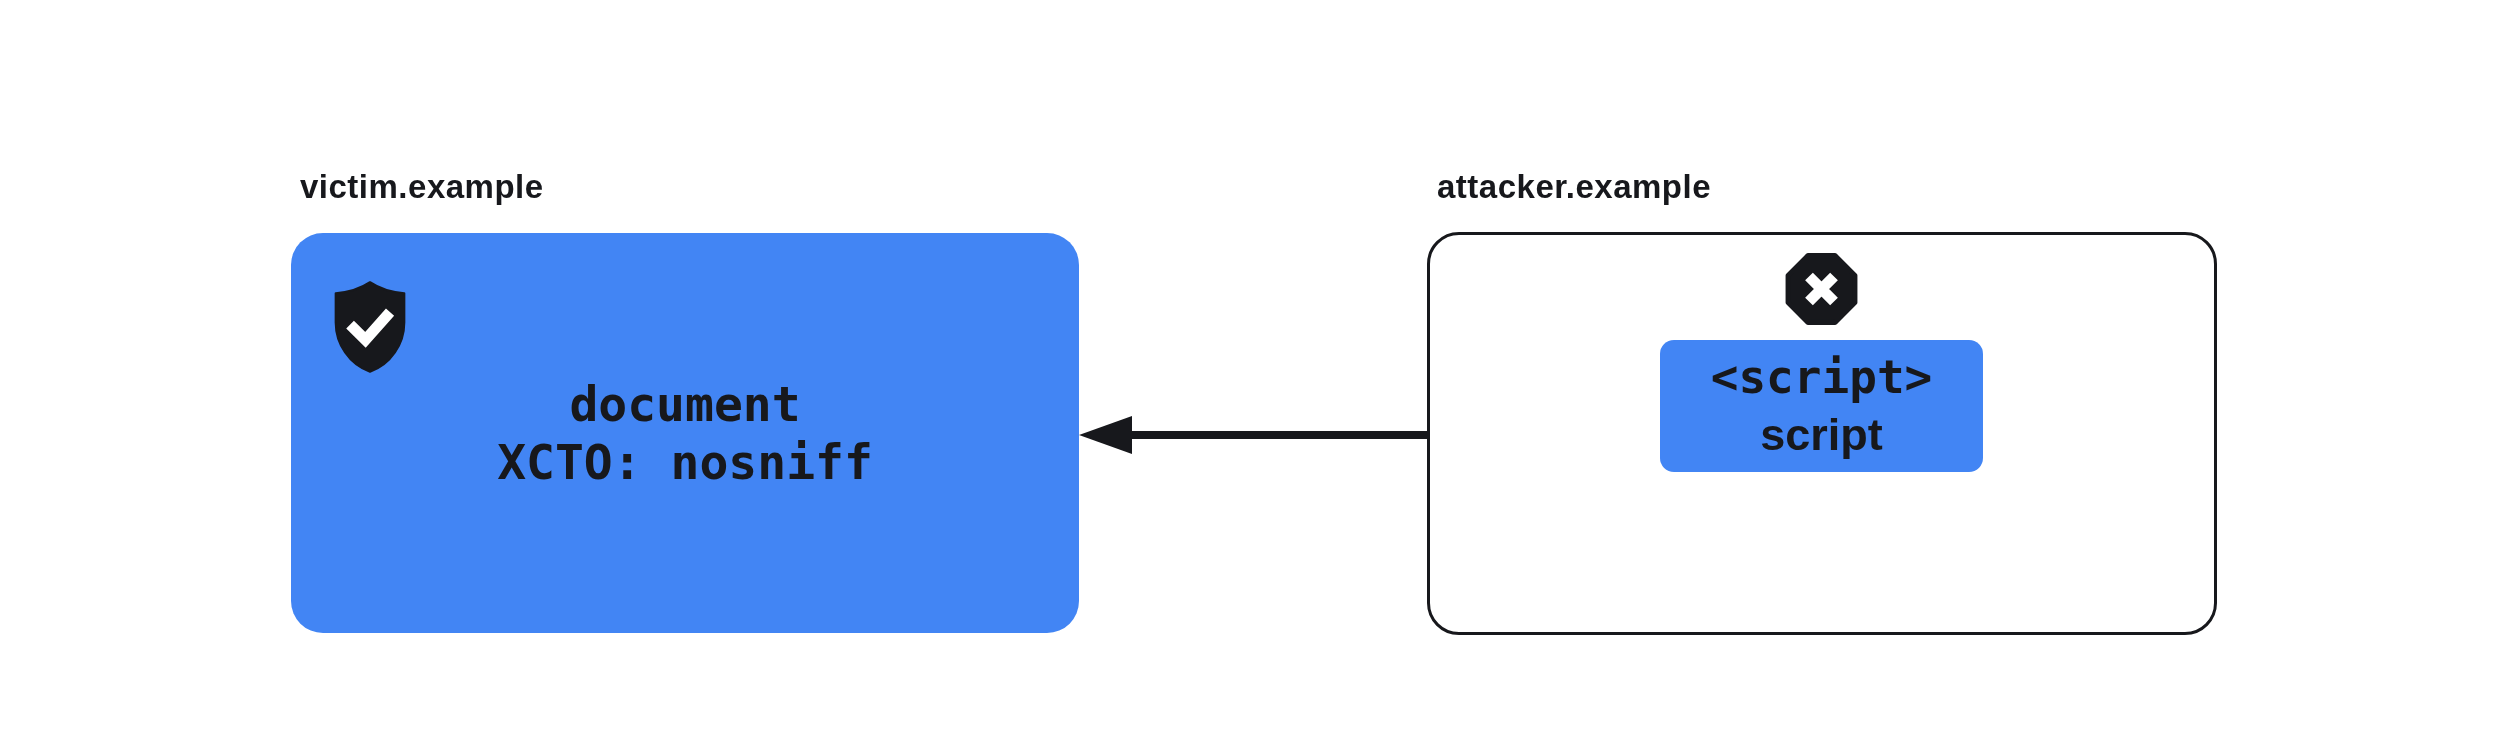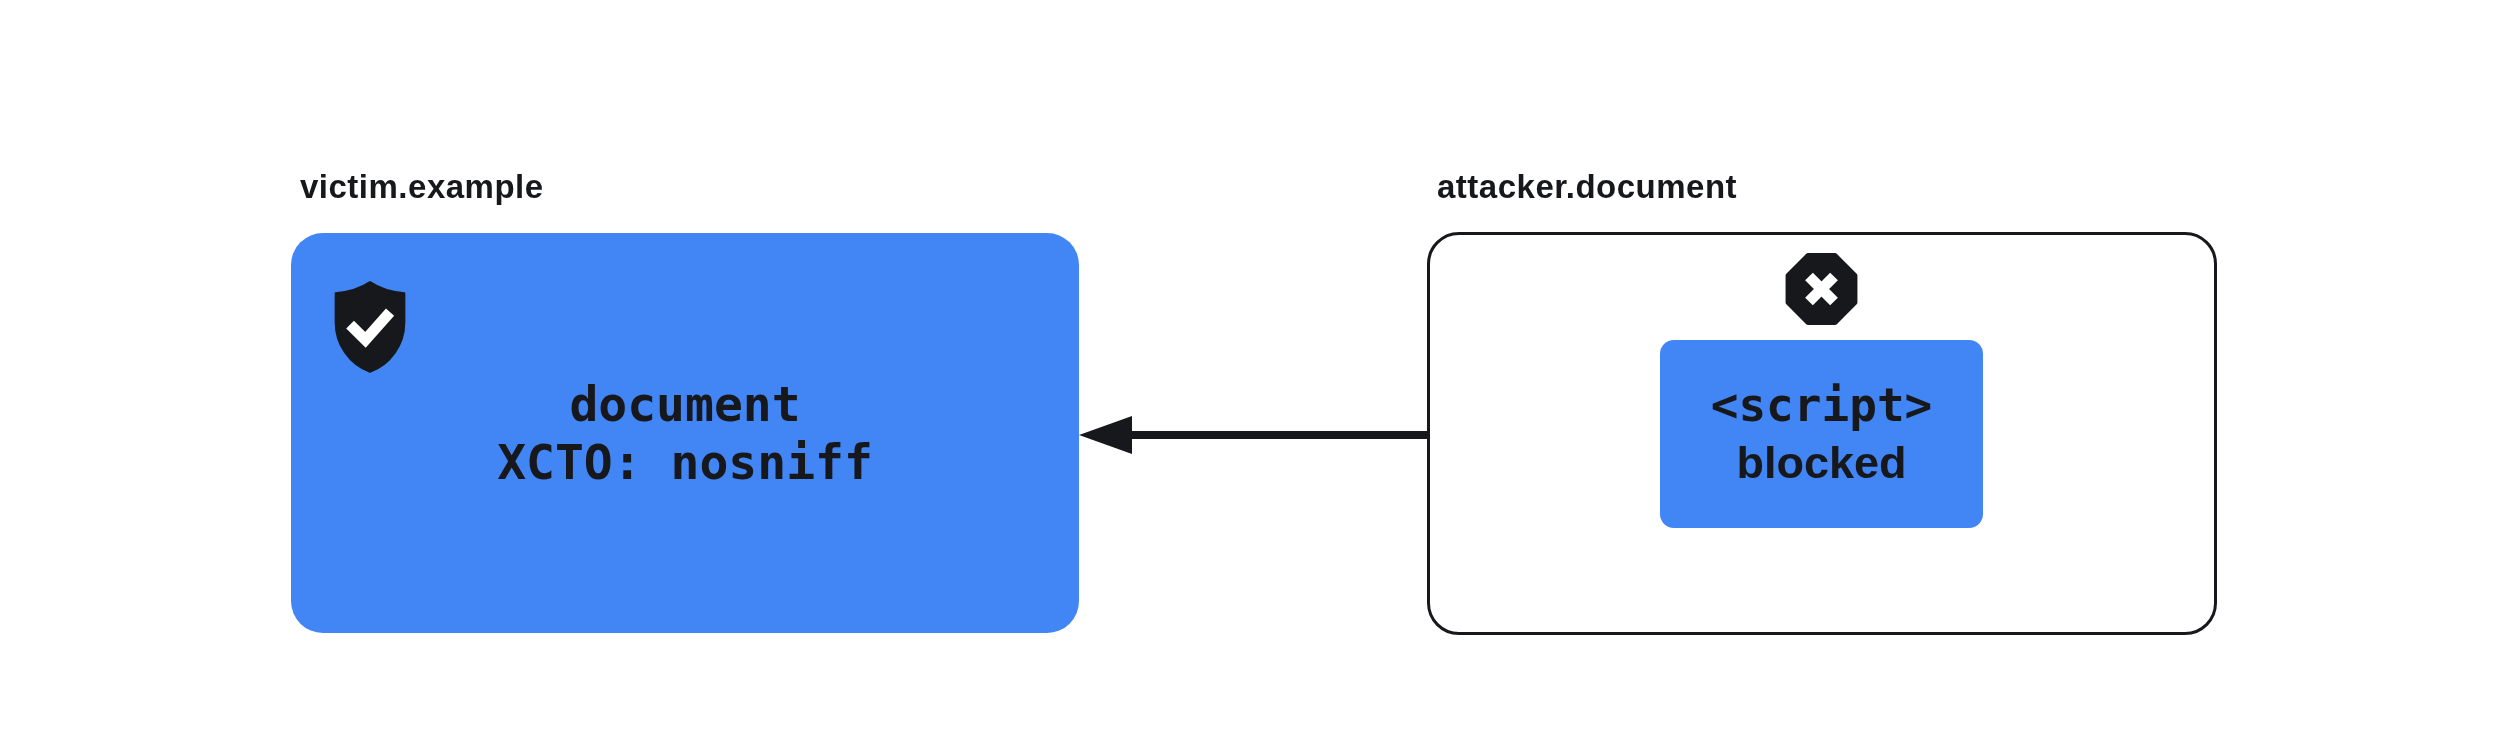--- a/index.html
+++ b/index.html
@@ -76,21 +76,21 @@
     width: 77px;
     height: 78px;
   }
   .octagon-wrap svg { display: block; width: 100%; height: 100%; }
 
   .script-box {
     position: absolute;
     left: 1660px;
     top: 340px;
     width: 323px;
-    height: 188px;
+    height: 132px;
     background: var(--blue, #4285F4);
     border-radius: 14px;
     display: flex;
     flex-direction: column;
     align-items: center;
     justify-content: center;
   }
   .script-box .mono-line { font-size: 46px; }
   .sans-line {
     font-family: "Liberation Sans", sans-serif;
@@ -134,29 +134,29 @@
         <polyline points="7.4,13.9 10.7,17.2 16.7,10.4" fill="none" stroke="#ffffff" stroke-width="3.1" stroke-linecap="square" stroke-linejoin="miter"></polyline>
       </svg>
     </span>
     <div class="mono-line">document</div>
     <div class="mono-line">XCTO: nosniff</div>
   </div>
 
   <div class="arrow-shaft"></div>
   <div class="arrow-head"></div>
 
-  <div class="domain-label attacker-label">attacker.document</div>
+  <div class="domain-label attacker-label">attacker.example</div>
 
   <div class="attacker-box"></div>
 
   <span class="octagon-wrap">
     <svg viewBox="0 0 24 24" xmlns="http://www.w3.org/2000/svg">
       <polygon points="7.8,1.6 16.2,1.6 22.4,7.8 22.4,16.2 16.2,22.4 7.8,22.4 1.6,16.2 1.6,7.8" fill="#17181c" stroke="#17181c" stroke-width="1.6" stroke-linejoin="round"></polygon>
       <path d="M8.1 8.1 L15.9 15.9 M15.9 8.1 L8.1 15.9" stroke="#ffffff" stroke-width="3.4" stroke-linecap="butt"></path>
     </svg>
   </span>
 
   <div class="script-box">
     <div class="mono-line">&lt;script&gt;</div>
-    <div class="sans-line">blocked</div>
+    <div class="sans-line">script</div>
   </div>
 
 </div>
 
 </body></html>

